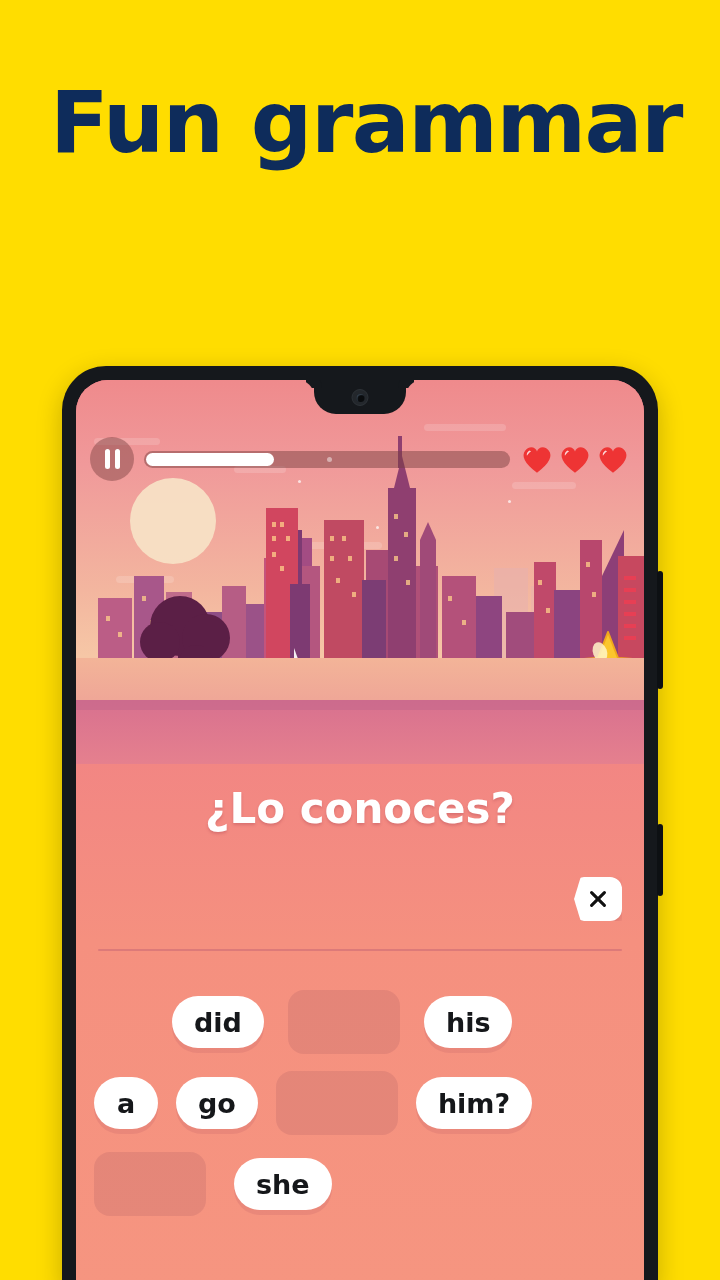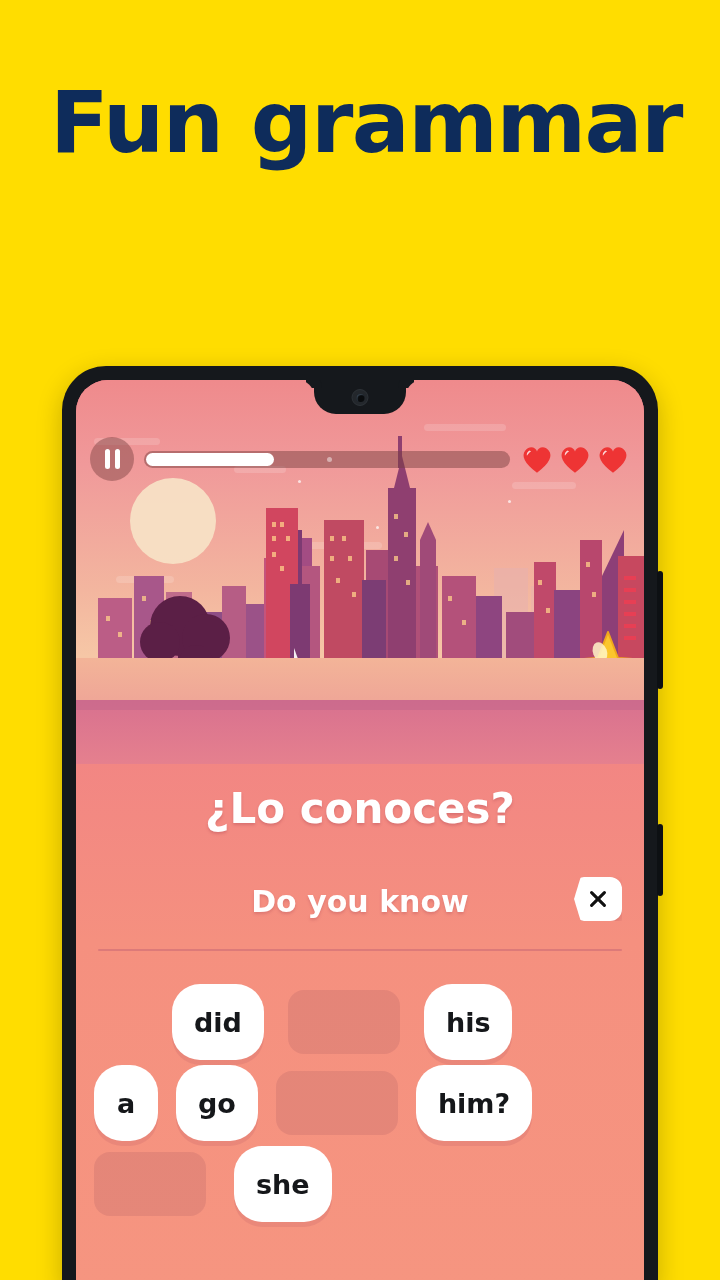--- a/index.html
+++ b/index.html
@@ -165,21 +165,21 @@
   }
 
   
   .bank { position:absolute; top:610px; left:0; width:568px; padding:0 18px; z-index:20; }
   .bank-row { display:flex; align-items:center; margin-bottom:17px; height:64px; }
   .bank-row.r1 { justify-content:flex-start; padding-left:78px; gap:24px; }
   .bank-row.r2 { justify-content:flex-start; gap:18px; }
   .bank-row.r3 { justify-content:flex-start; gap:28px; }
   .tile {
     background:#fff; border-radius:28px;
-    height:76px; min-width:64px;
+    height:52px; min-width:64px;
     display:flex; align-items:center; justify-content:center;
     padding:0 22px;
     font-size:27px; font-weight:bold; color:#15171a;
     font-family:"DejaVu Sans", sans-serif;
     box-shadow:0 5px 0 rgba(205,110,110,.30);
     cursor:pointer;
   }
   .slot {
     background:rgba(190,105,105,.30);
     border-radius:16px; height:64px; width:104px;
@@ -405,21 +405,20 @@
               <path d="M16 29 C4 20 1 13 5 8 C9 3 15 5 16 9 C17 5 23 3 27 8 C31 13 28 20 16 29z" fill="#ee3434"></path>
               <path d="M9 8 C7 9 6 11 6.5 13 C8 11 9 9.5 10.5 9z" fill="#fff" opacity=".8"></path>
             </svg>
         </div>
       </div>
     </div>
 
     <div class="qblock">
       <div class="q-es">¿Lo conoces?</div>
       <div class="answer-row">
-        <div class="answer-text">Do you know</div>
         <div class="del-btn">
           <svg viewBox="0 0 24 24">
             <path d="M5 5 L19 19 M19 5 L5 19" stroke="#111" stroke-width="3.4" stroke-linecap="round"></path>
           </svg>
         </div>
       </div>
       <div class="divider"></div>
     </div>
 
     <div class="bank">

